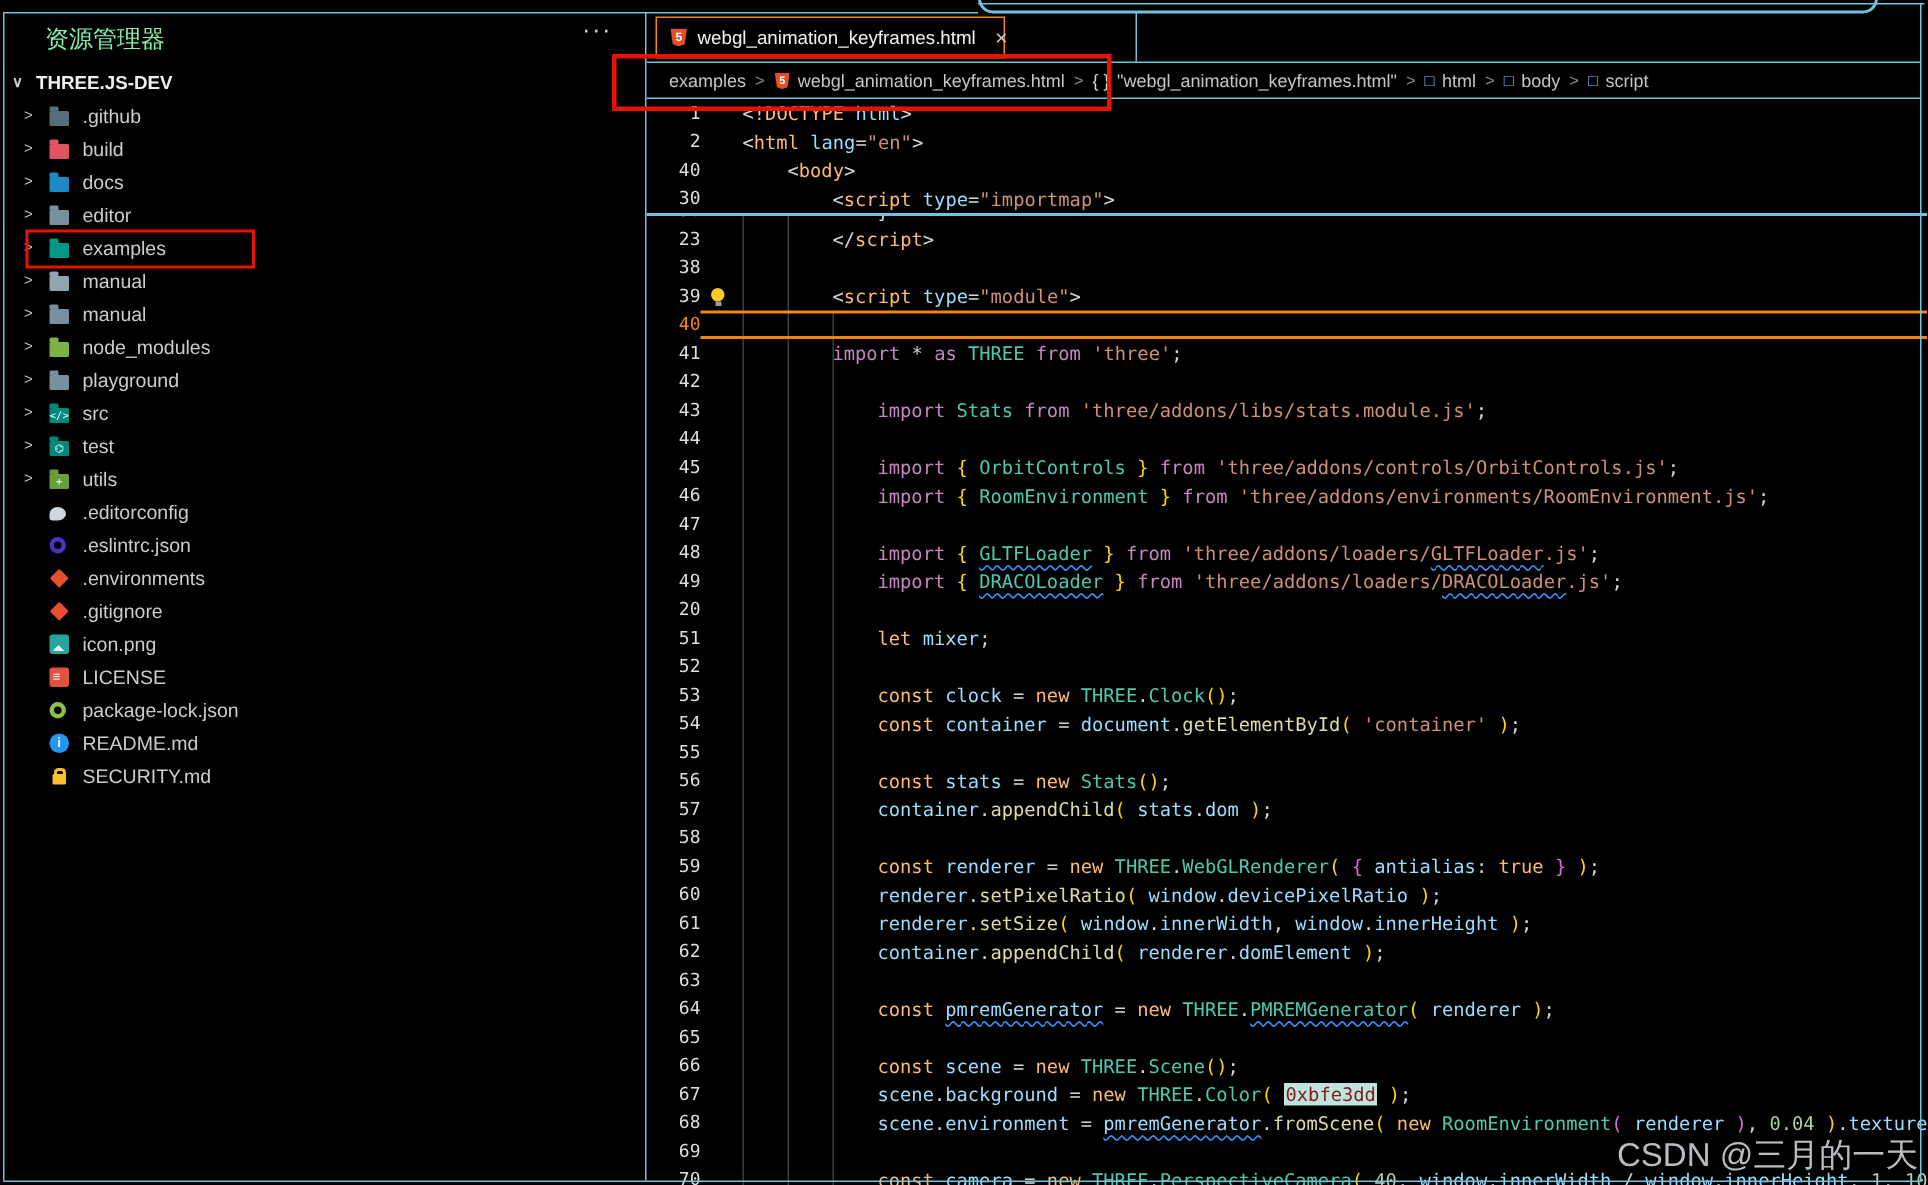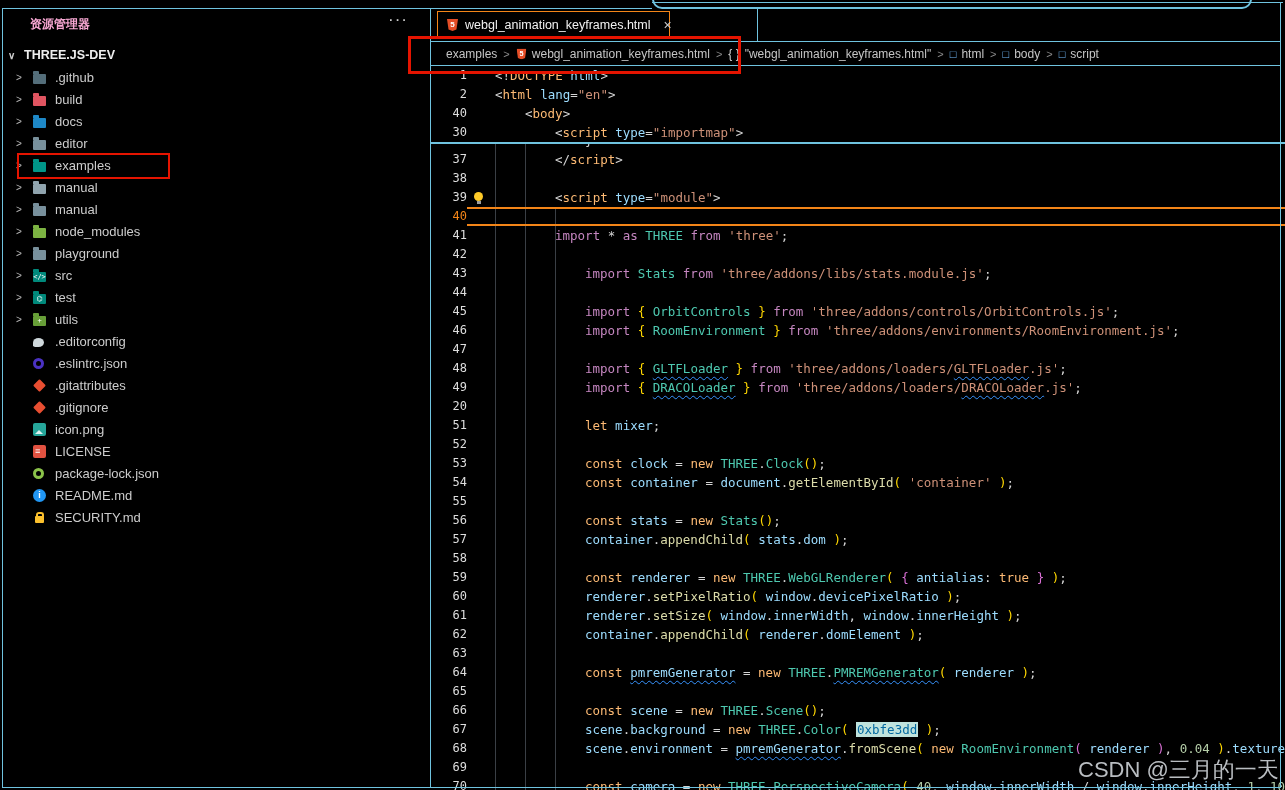--- a/index.html
+++ b/index.html
@@ -5,21 +5,21 @@
   html,body{margin:0;padding:0;background:#000;}
   .stage{position:relative;width:1285px;height:790px;background:#000;overflow:hidden;
          font-family:"Liberation Sans",sans-serif;color:#ccc;}
   
   .bl{position:absolute;background:#6FC3DF;z-index:4;}
   .round-annot{position:absolute;left:652px;top:-12px;width:596px;height:17px;
     border:2px solid #6FC3DF;border-radius:10px;background:transparent;z-index:4;}
   
   .sidebar{position:absolute;left:0;top:8px;width:430px;height:780px;background:#000;}
   .sb-title-row{position:relative;height:28px;}
-  .sb-title{position:absolute;left:30px;top:8px;font-size:12px;color:#f9a8d4;font-weight:bold;}
+  .sb-title{position:absolute;left:30px;top:8px;font-size:16px;color:#86efac;}
   .sb-more{position:absolute;left:388px;top:2px;font-size:17px;color:#cfcfcf;letter-spacing:1px;cursor:pointer;}
   .root-row{display:flex;align-items:center;height:22px;padding-left:8px;margin-top:8px;
             font-weight:bold;font-size:12.5px;color:#eee;}
   .root-chev{width:16px;color:#ccc;font-size:10px;}
   .trow{display:flex;align-items:center;height:22px;padding-left:16px;font-size:13px;color:#cccccc;cursor:pointer;}
   .chev{width:17px;color:#bbb;font-size:10px;}
   .iconbox{width:22px;display:flex;align-items:center;}
   .fi{width:13px;height:13px;position:relative;box-sizing:border-box;}
   .fi.folder{height:10px;margin-top:3px;background:var(--c);border-radius:1px;}
   .fi.folder::before{content:"";position:absolute;top:-3px;left:0;width:6px;height:3px;background:var(--c);border-radius:1px 1px 0 0;}
@@ -65,21 +65,21 @@
   .crow.active::before{content:"";position:absolute;left:36px;right:0;top:0;height:100%;box-sizing:border-box;
         border-top:2px solid #F38518;border-bottom:2px solid #F38518;}
   .bulb{position:absolute;left:43px;top:4px;width:9px;height:9px;background:#ffca28;border-radius:50%;}
   .bulb::after{content:"";position:absolute;left:2.5px;top:9px;width:4px;height:3px;background:#9e9e9e;}
   .sticky{position:absolute;left:431px;top:66px;right:0;height:76px;background:#000;
           border-bottom:2px solid #6FC3DF;z-index:2;}
   
   .tk-kw{color:#fdba74;} .tk-ctl{color:#C586C0;} .tk-type{color:#4EC9B0;}
   .tk-var{color:#9CDCFE;} .tk-fn{color:#DCDCAA;} .tk-str{color:#CE9178;}
   .tk-num{color:#B5CEA8;} .tk-pun{color:#D4D4D4;} .tk-b1{color:#FFD700;} .tk-b2{color:#DA70D6;}
-  .tk-hex{background:#bfe3dd;color:#0369a1;padding:0 1px;}
+  .tk-hex{background:#bfe3dd;color:#7f1d1d;padding:0 1px;}
   .sq{text-decoration-line:underline;text-decoration-style:wavy;text-decoration-color:#3794FF;
       text-decoration-thickness:1px;text-underline-offset:3px;}
   .watermark{position:absolute;left:1078px;top:755px;font-size:22px;color:#b9bdc1;z-index:6;}
 </style>
 </head>
 <body>
 
 <div class="stage">
 
   <div class="bl" style="left:2px;top:8px;width:1px;height:779px;"></div>
@@ -205,21 +205,21 @@
           <span class="iconbox">
             <span class="fi donut" style="--c: #4b32c3;"></span>
           </span>
           <span>.eslintrc.json</span>
         </div>
         <div class="trow">
           <span class="chev"></span>
           <span class="iconbox">
             <span class="fi diamond" style="--c: #e84e31;"></span>
           </span>
-          <span>.gitattributes</span>
+          <span>.environments</span>
         </div>
         <div class="trow">
           <span class="chev"></span>
           <span class="iconbox">
             <span class="fi diamond" style="--c: #e84e31;"></span>
           </span>
           <span>.gitignore</span>
         </div>
         <div class="trow">
           <span class="chev"></span>
@@ -297,21 +297,21 @@
       </span>
     </div>
   <div class="red-box thick" style="left:408px;top:36px;width:327px;height:32px;"></div>
 
   <div class="editor-vp">
     <div class="guides" style="left:64px;top:78px;bottom:0;"></div>
     <div class="guides" style="left:94px;top:78px;bottom:0;"></div>
     <div class="guides" style="left:124px;top:141px;bottom:0;"></div>
     <div class="code-rows" id="code-lines">
         <div class="crow"><span class="lnum">36</span><span class="lcode" style="padding-left: 90px;"><span class="tk-pun">}</span></span></div>
-        <div class="crow"><span class="lnum">37</span><span class="lcode" style="padding-left: 60px;"><span class="tk-pun">&lt;/</span><span class="tk-kw">script</span><span class="tk-pun">&gt;</span></span></div>
+        <div class="crow"><span class="lnum">23</span><span class="lcode" style="padding-left: 60px;"><span class="tk-pun">&lt;/</span><span class="tk-kw">script</span><span class="tk-pun">&gt;</span></span></div>
         <div class="crow"><span class="lnum">38</span><span class="lcode" style="padding-left: 0px;"></span></div>
         <div class="crow"><span class="lnum">39</span><span class="bulb"></span><span class="lcode" style="padding-left: 60px;"><span class="tk-pun">&lt;</span><span class="tk-kw">script</span><span class="tk-var"> type</span><span class="tk-pun">=</span><span class="tk-str">"module"</span><span class="tk-pun">&gt;</span></span></div>
         <div class="crow active"><span class="lnum">40</span><span class="lcode" style="padding-left: 0px;"></span></div>
         <div class="crow"><span class="lnum">41</span><span class="lcode" style="padding-left: 60px;"><span class="tk-ctl">import </span><span class="tk-pun">* </span><span class="tk-ctl">as </span><span class="tk-type">THREE </span><span class="tk-ctl">from </span><span class="tk-str">'three'</span><span class="tk-pun">;</span></span></div>
         <div class="crow"><span class="lnum">42</span><span class="lcode" style="padding-left: 0px;"></span></div>
         <div class="crow"><span class="lnum">43</span><span class="lcode" style="padding-left: 90px;"><span class="tk-ctl">import </span><span class="tk-type">Stats </span><span class="tk-ctl">from </span><span class="tk-str">'three/addons/libs/stats.module.js'</span><span class="tk-pun">;</span></span></div>
         <div class="crow"><span class="lnum">44</span><span class="lcode" style="padding-left: 0px;"></span></div>
         <div class="crow"><span class="lnum">45</span><span class="lcode" style="padding-left: 90px;"><span class="tk-ctl">import </span><span class="tk-b1">{ </span><span class="tk-type">OrbitControls</span><span class="tk-pun"> </span><span class="tk-b1">} </span><span class="tk-ctl">from </span><span class="tk-str">'three/addons/controls/OrbitControls.js'</span><span class="tk-pun">;</span></span></div>
         <div class="crow"><span class="lnum">46</span><span class="lcode" style="padding-left: 90px;"><span class="tk-ctl">import </span><span class="tk-b1">{ </span><span class="tk-type">RoomEnvironment</span><span class="tk-pun"> </span><span class="tk-b1">} </span><span class="tk-ctl">from </span><span class="tk-str">'three/addons/environments/RoomEnvironment.js'</span><span class="tk-pun">;</span></span></div>
         <div class="crow"><span class="lnum">47</span><span class="lcode" style="padding-left: 0px;"></span></div>

